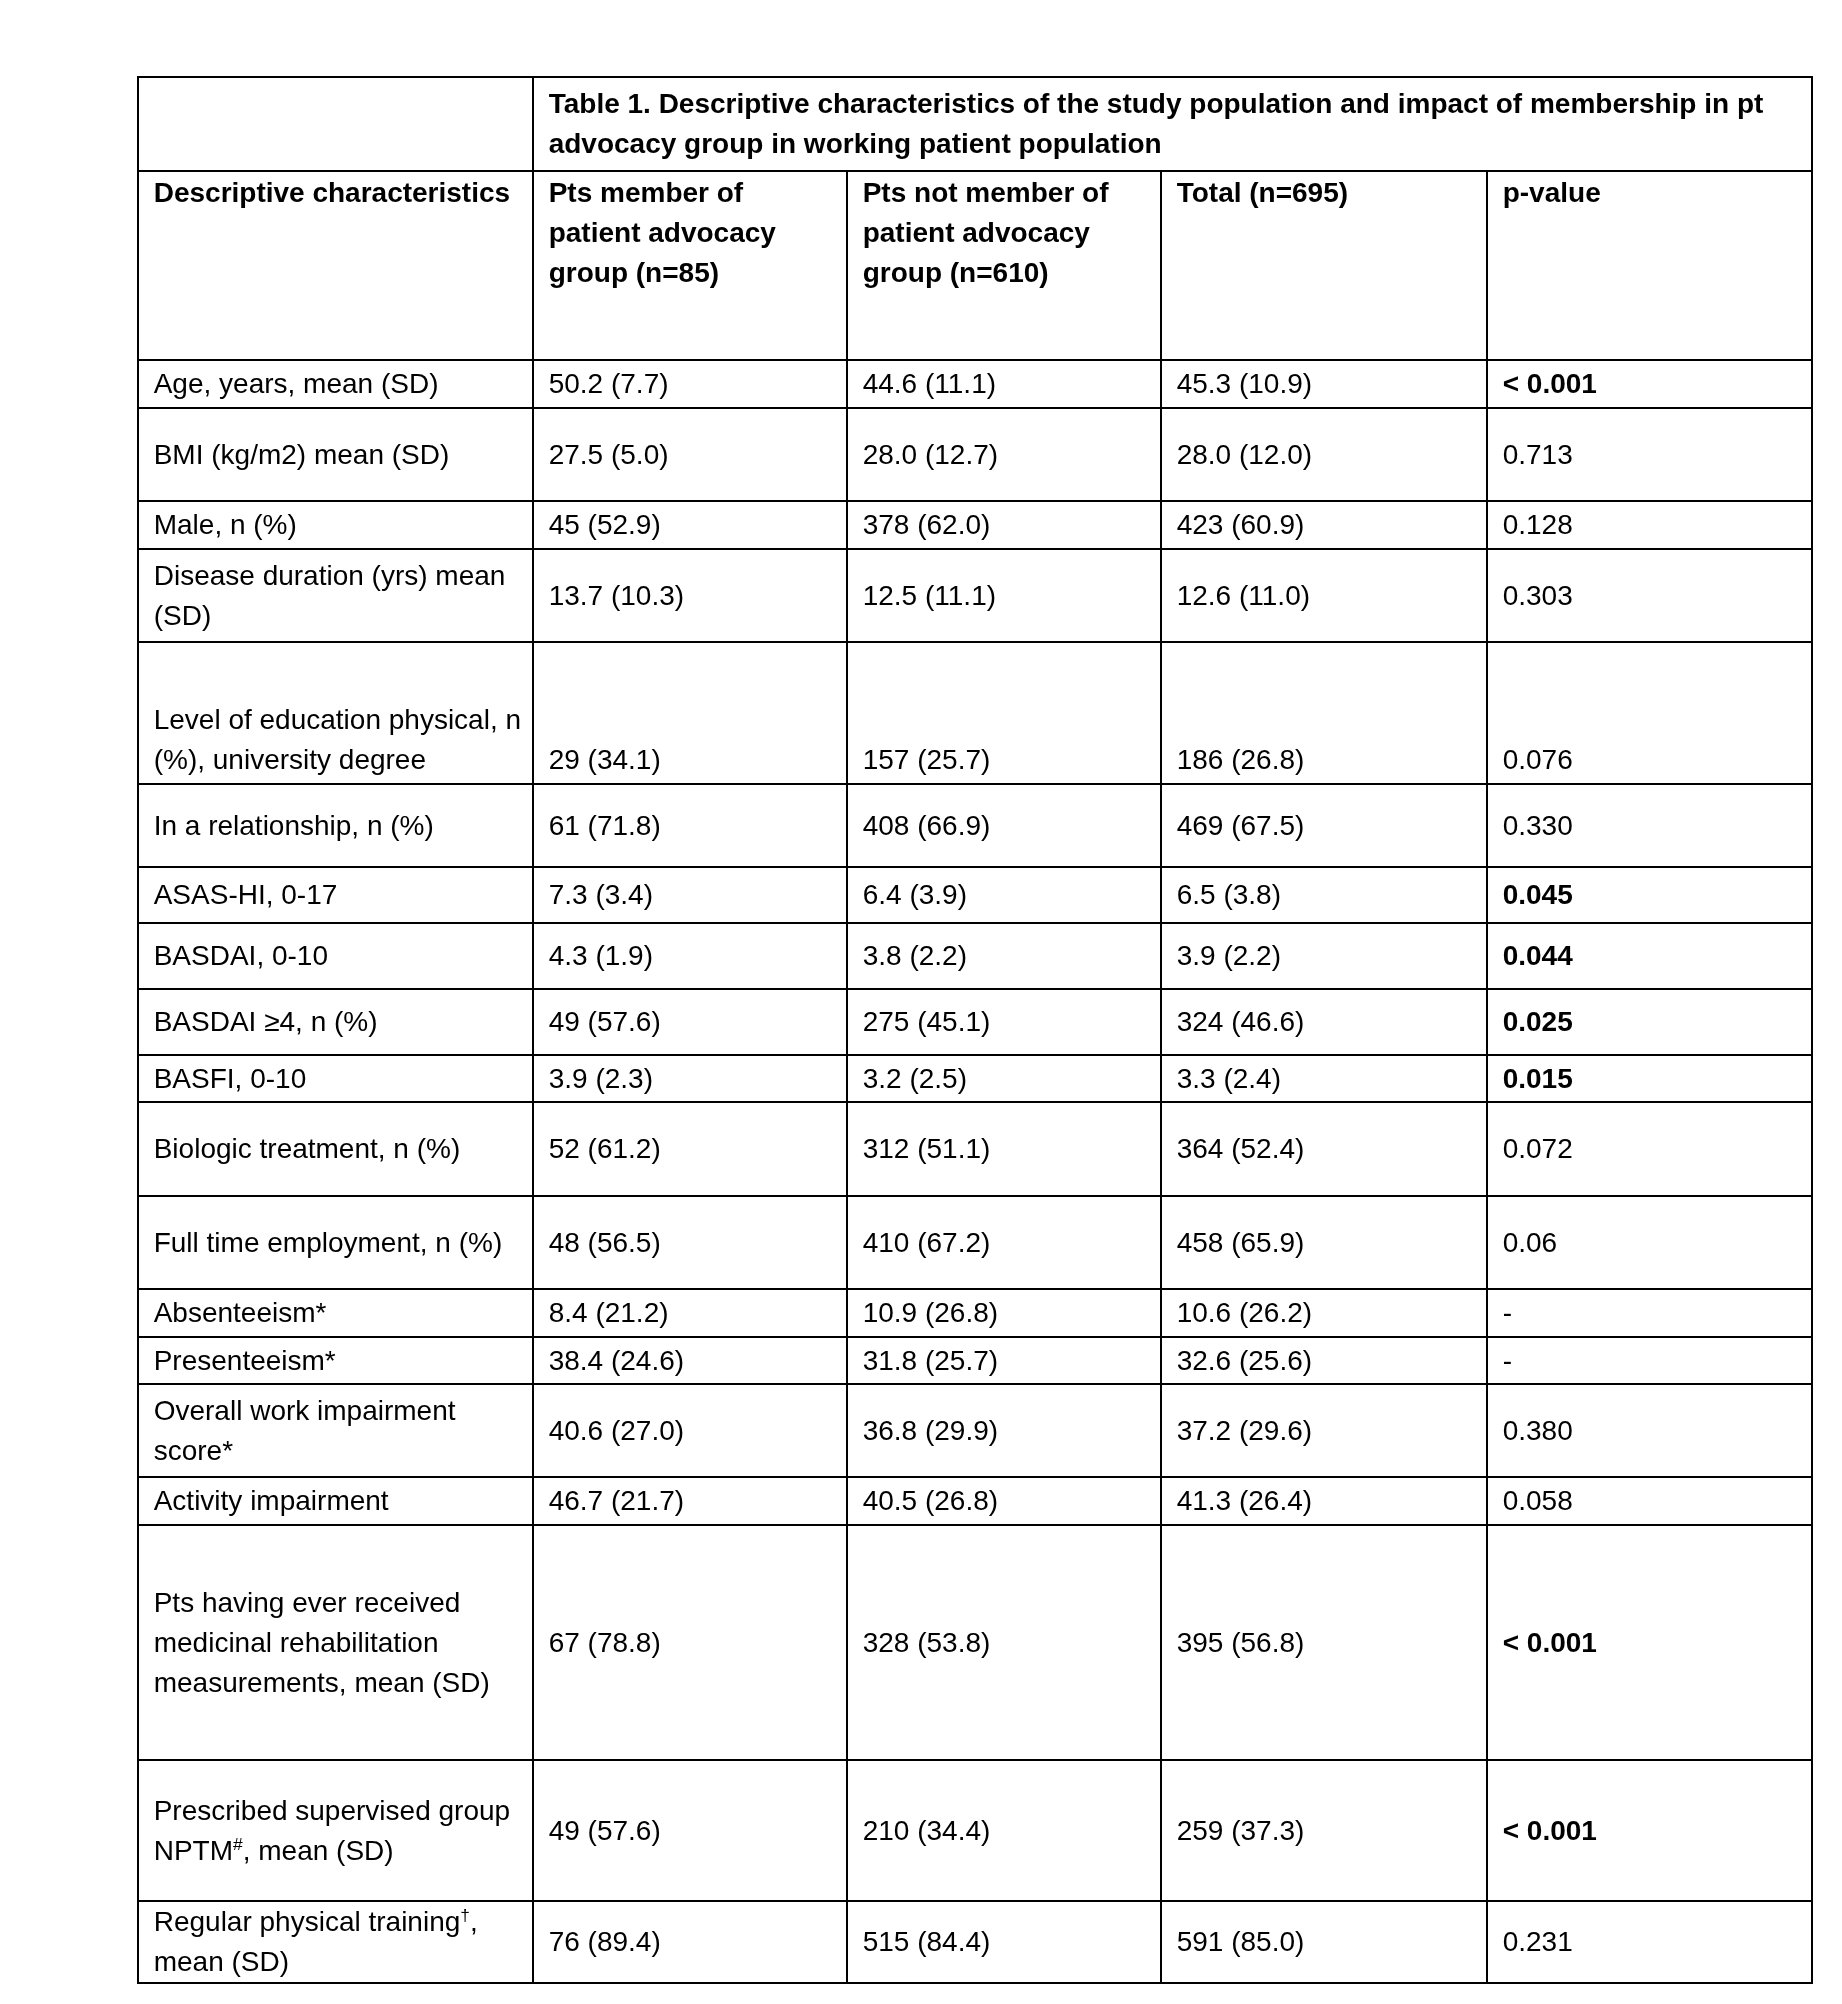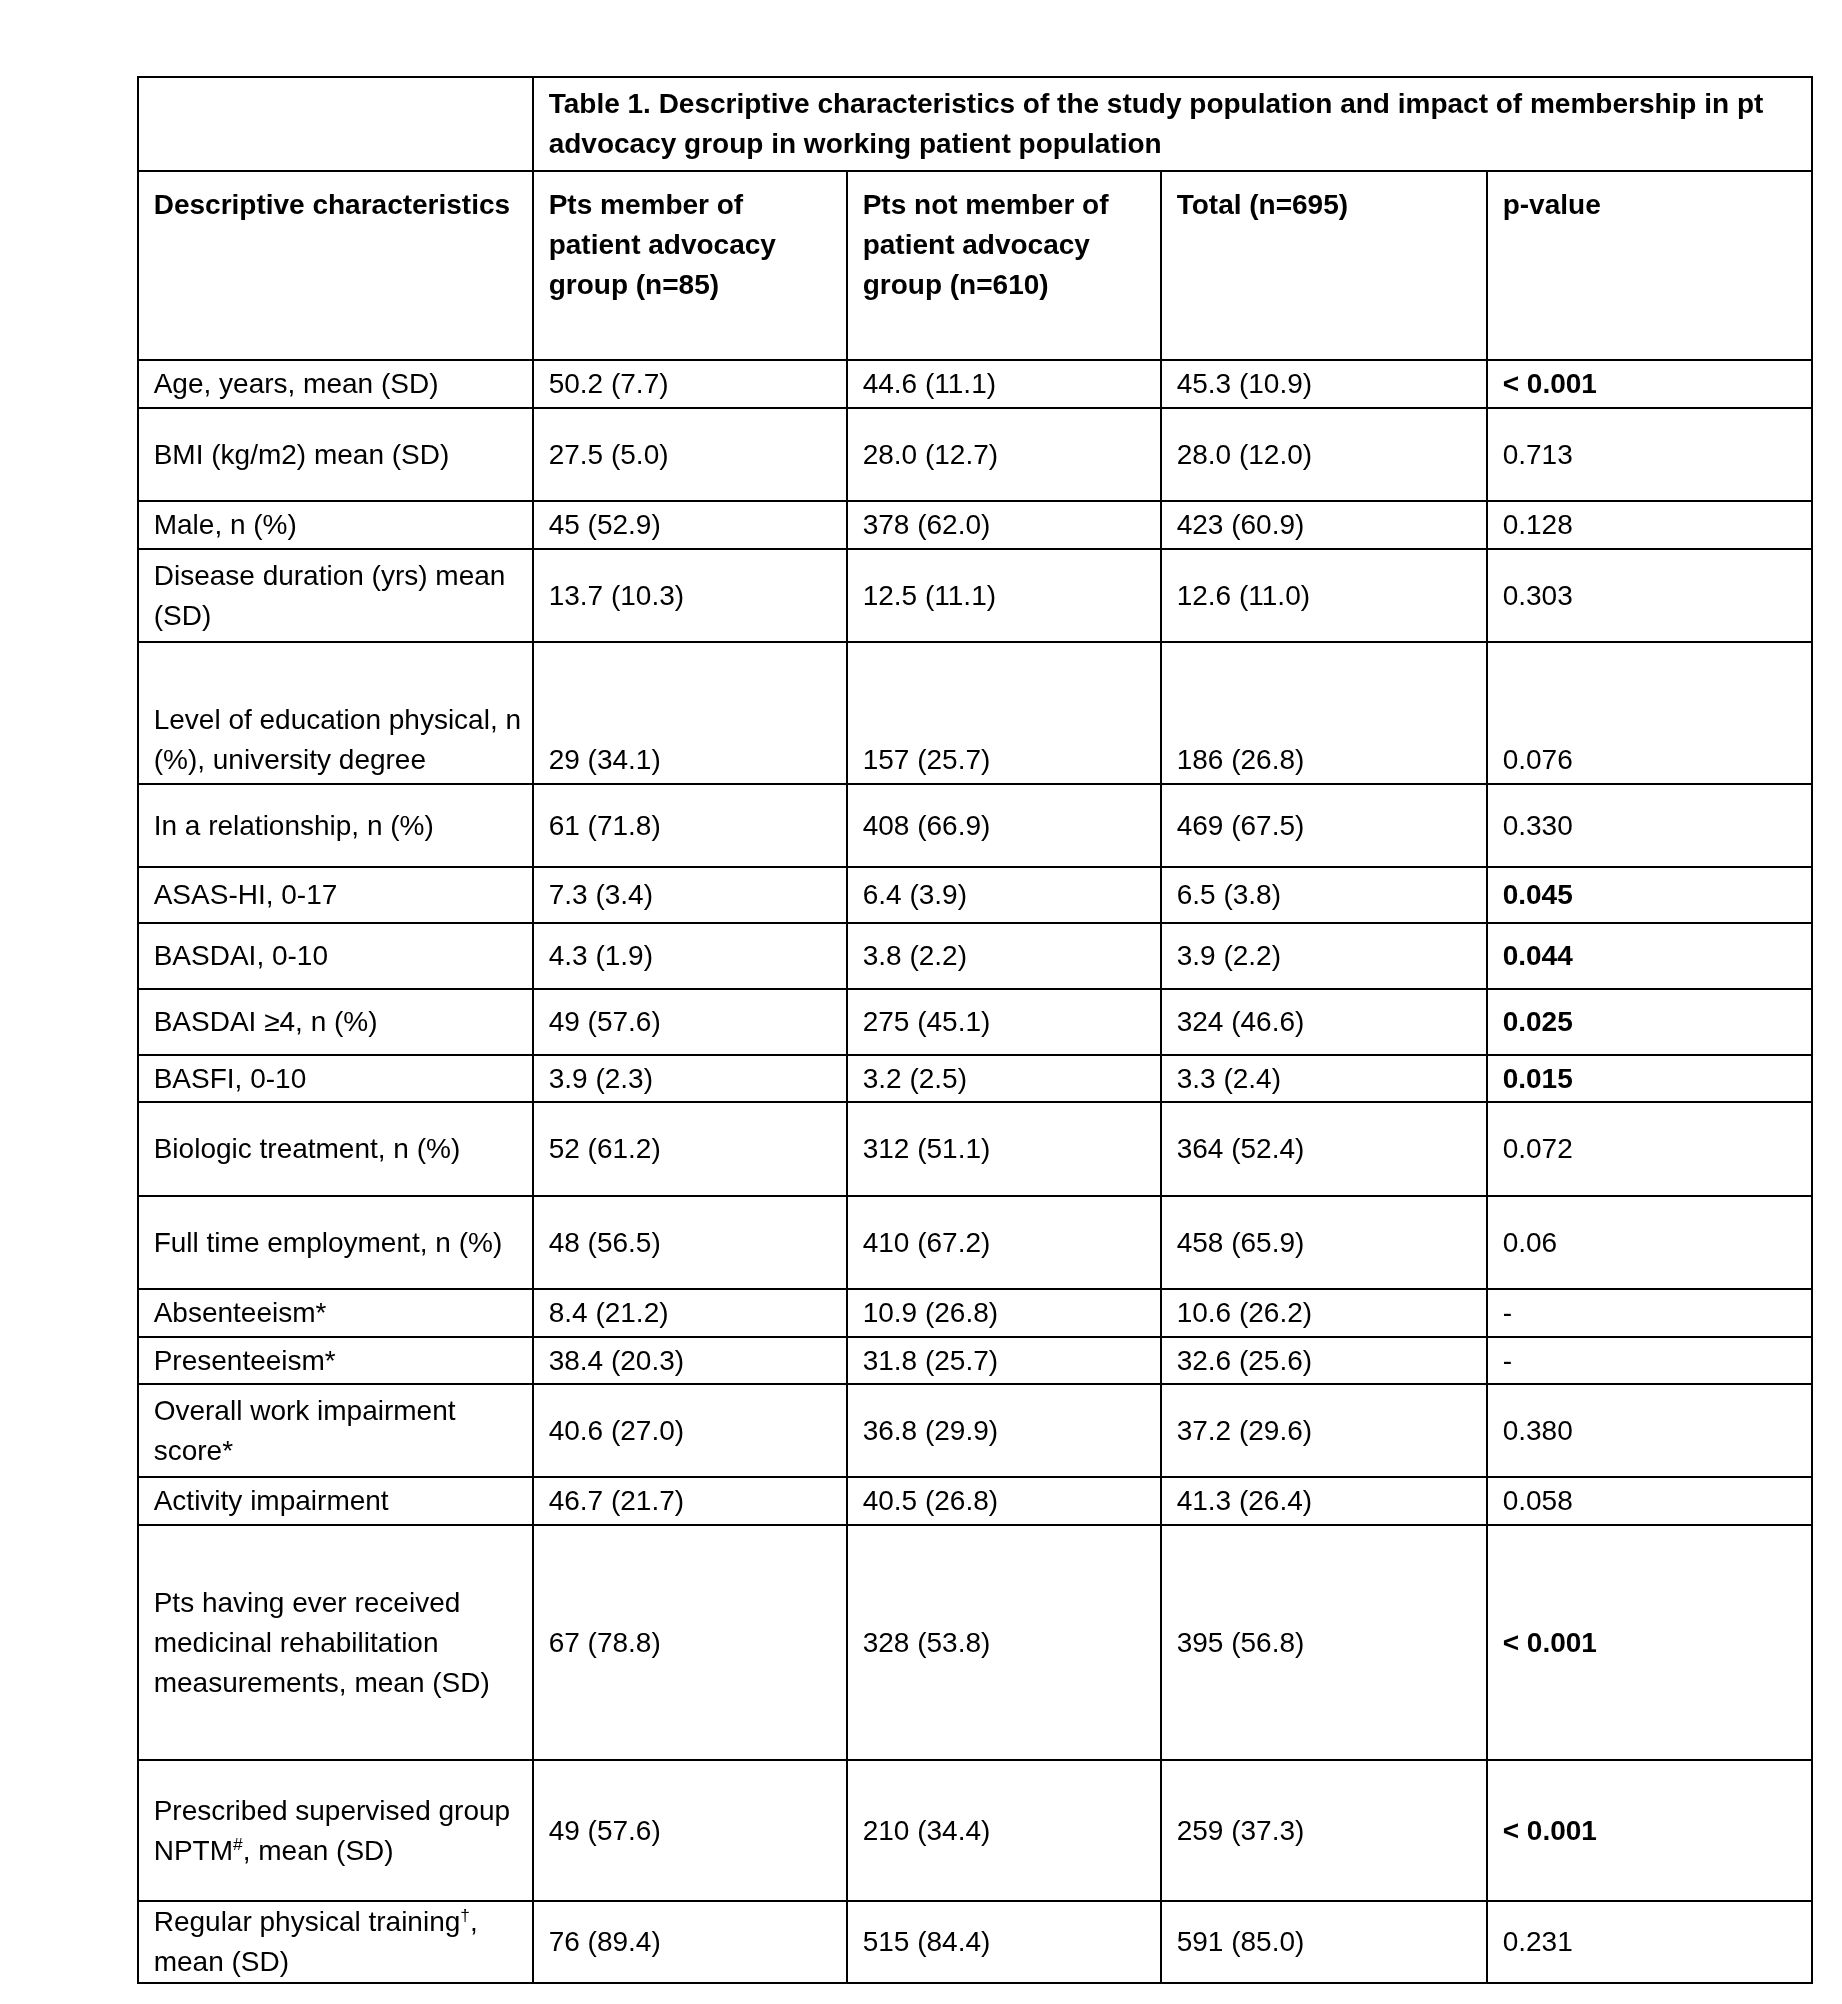--- a/index.html
+++ b/index.html
@@ -3,21 +3,21 @@
 <meta charset="utf-8">
 <style>
   html, body { margin:0; padding:0; background:#ffffff; }
   body { width:1842px; height:2005px; position:relative; overflow:hidden;
          font-family:"Liberation Sans", sans-serif; color:#000; }
   table.t { position:absolute; left:137px; top:76px; width:1676px;
             border-collapse:collapse; table-layout:fixed; }
   table.t td { border:2.7px solid #000; vertical-align:middle;
                padding:0 8px 0 14.7px; font-size:28px; line-height:40px;
                box-sizing:border-box; }
-  table.t td.top { vertical-align:top; padding-top:13px; }
+  table.t td.top { vertical-align:top; padding-top:1px; }
   table.t td.bottom { vertical-align:bottom; padding-bottom:2.7px; }
   .b { font-weight:bold; }
   sup { font-size:17.4px; line-height:0; vertical-align:super; }
 </style>
 </head>
 <body>
 
 <table class="t">
   <colgroup>
     <col style="width:395px">
@@ -124,21 +124,21 @@
       </tr>
       <tr style="height: 48px;">
         <td><span>Absenteeism*</span></td>
         <td>8.4 (21.2)</td>
         <td>10.9 (26.8)</td>
         <td>10.6 (26.2)</td>
         <td>-</td>
       </tr>
       <tr style="height: 47px;">
         <td><span>Presenteeism*</span></td>
-        <td>38.4 (20.3)</td>
+        <td>38.4 (24.6)</td>
         <td>31.8 (25.7)</td>
         <td>32.6 (25.6)</td>
         <td>-</td>
       </tr>
       <tr style="height: 93px;">
         <td><span>Overall work impairment score*</span></td>
         <td>40.6 (27.0)</td>
         <td>36.8 (29.9)</td>
         <td>37.2 (29.6)</td>
         <td>0.380</td>

